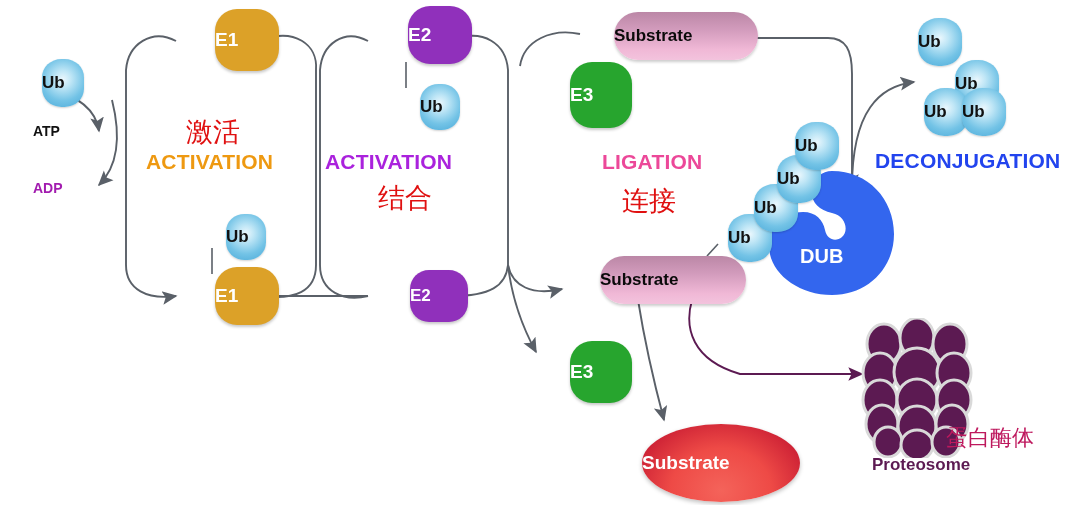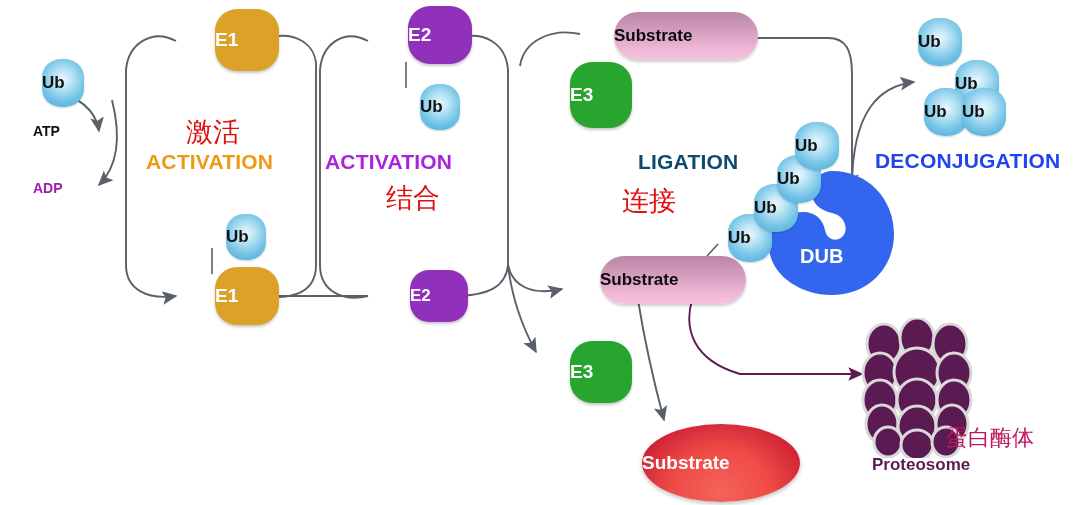--- a/index.html
+++ b/index.html
@@ -206,23 +206,23 @@
     <span>Ub</span>
   </div>
 
   <div class="lab nuc" style="left:33px;top:123px;color:#111111;">ATP</div>
   <div class="lab nuc" style="left:33px;top:180px;color:#a21caf;">ADP</div>
 
   <div class="lab stage-cn" style="left:186px;top:114px;">激活</div>
   <div class="lab stage-en" style="left:146px;top:150px;color:#ee9911;">ACTIVATION</div>
 
   <div class="lab stage-en" style="left:325px;top:150px;color:#aa22dd;">ACTIVATION</div>
-  <div class="lab stage-cn" style="left:386px;top:180px;">结合</div>
-
-  <div class="lab stage-en" style="left:602px;top:150px;color:#0c4a6e;margin-left:36px;">LIGATION</div>
+  <div class="lab stage-cn" style="left:378px;top:180px;">结合</div>
+
+  <div class="lab stage-en" style="left:602px;top:150px;color:#ec4899;">LIGATION</div>
   <div class="lab stage-cn" style="left:622px;top:183px;">连接</div>
 
   <div class="lab stage-en" style="left:875px;top:149px;color:#2244ee;">DECONJUGATION</div>
 
 
   <div class="lab proteo-lab" style="left:872px;top:455px;">Proteosome</div>
 
   <div class="lab small-cn" style="left:946px;top:423px;">蛋白酶体</div>
 
 </div>

